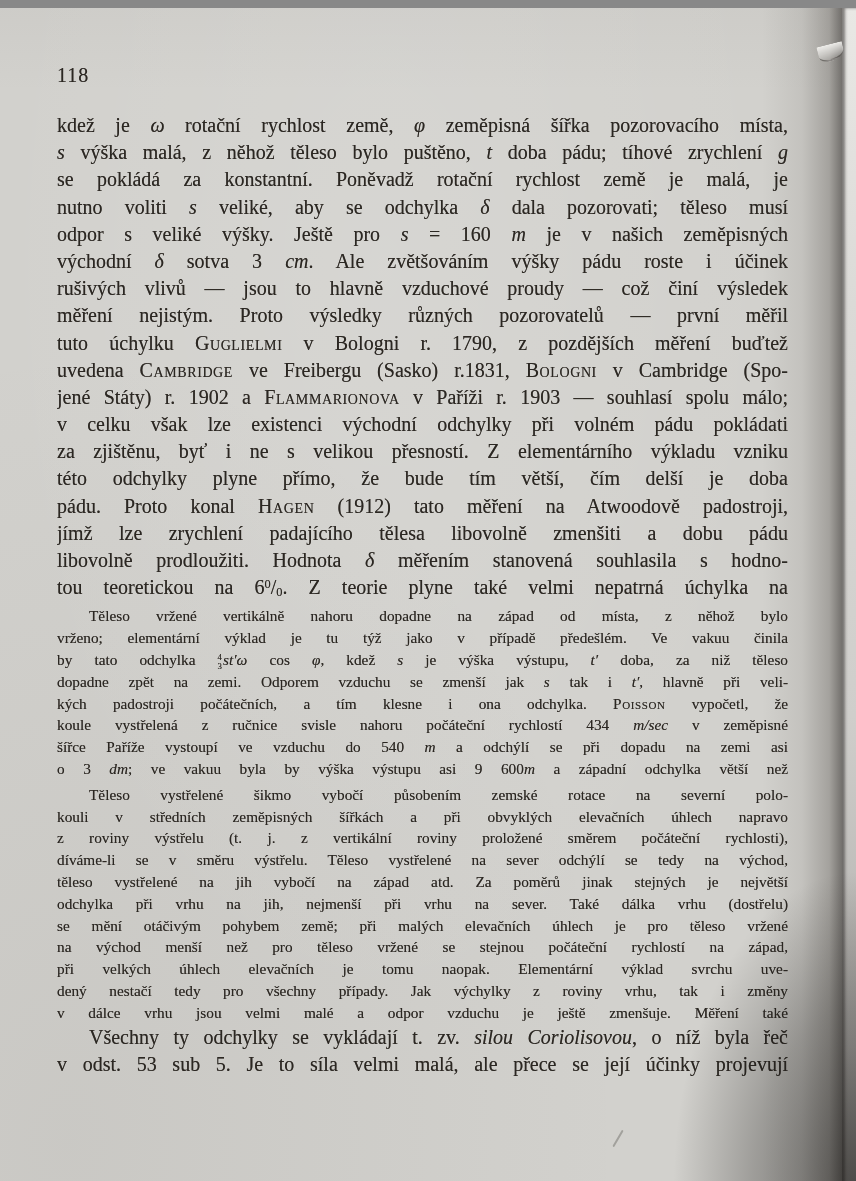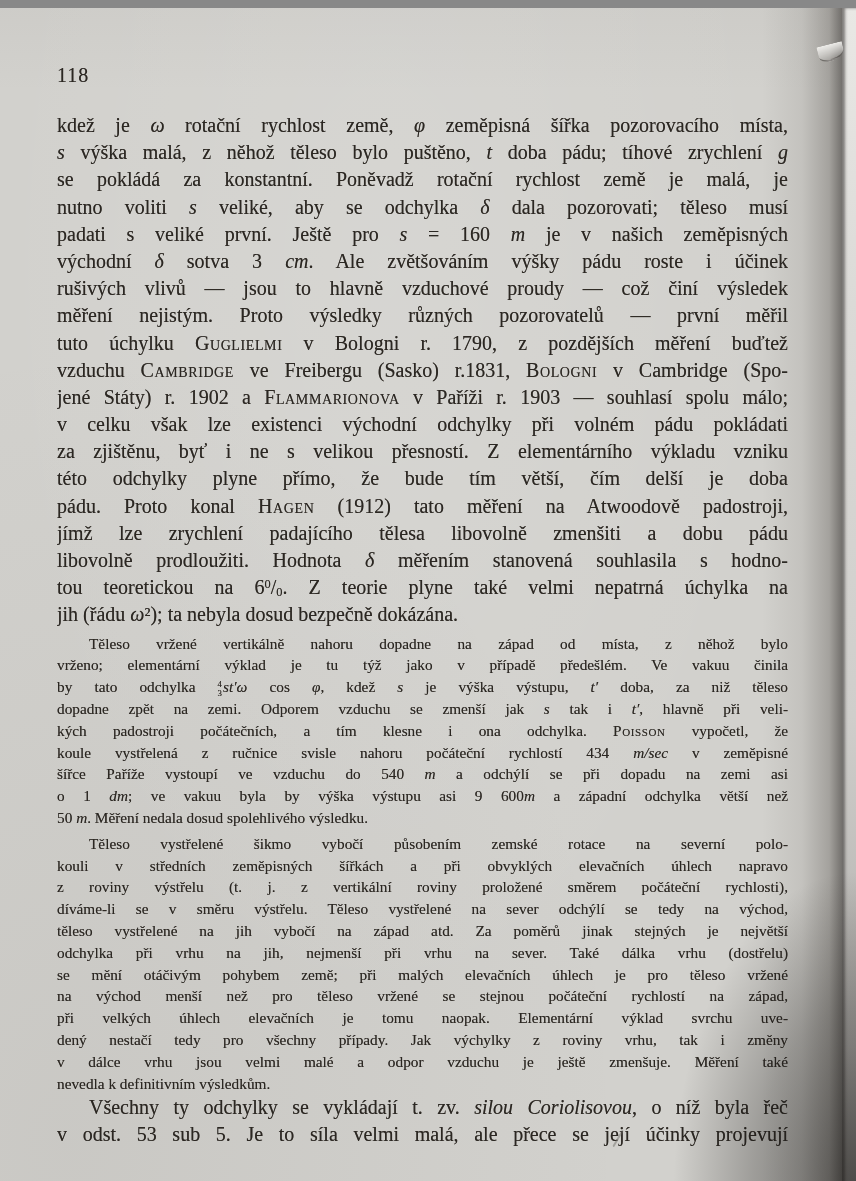--- a/index.html
+++ b/index.html
@@ -79,60 +79,57 @@
 <body>
 
 <div class="page">
   <div class="pageno">118</div>
   <div class="text">
       <div class="para large">
         <div class="line just"><span>kdež je </span><span class="i">ω</span><span> rotační rychlost země, </span><span class="i">φ</span><span> zeměpisná šířka pozorovacího místa,</span></div>
         <div class="line just"><span class="i">s</span><span> výška malá, z něhož těleso bylo puštěno, </span><span class="i">t</span><span> doba pádu; tíhové zrychlení </span><span class="i">g</span></div>
         <div class="line just"><span>se pokládá za konstantní. Poněvadž rotační rychlost země je malá, je</span></div>
         <div class="line just"><span>nutno voliti </span><span class="i">s</span><span> veliké, aby se odchylka </span><span class="i">δ</span><span> dala pozorovati; těleso musí</span></div>
-        <div class="line just"><span>padati s veliké první. Ještě pro </span><span class="i">s</span><span> = 160 </span><span class="i">m</span><span> je v našich zeměpisných</span></div>
+        <div class="line just"><span>odpor s veliké výšky. Ještě pro </span><span class="i">s</span><span> = 160 </span><span class="i">m</span><span> je v našich zeměpisných</span></div>
         <div class="line just"><span>východní </span><span class="i">δ</span><span> sotva 3 </span><span class="i">cm</span><span>. Ale zvětšováním výšky pádu roste i účinek</span></div>
         <div class="line just"><span>rušivých vlivů — jsou to hlavně vzduchové proudy — což činí výsledek</span></div>
         <div class="line just"><span>měření nejistým. Proto výsledky různých pozorovatelů — první měřil</span></div>
         <div class="line just"><span>tuto úchylku </span><span class="sc">Guglielmi</span><span> v Bologni r. 1790, z pozdějších měření buďtež</span></div>
-        <div class="line just"><span>vzduchu </span><span class="sc">Cambridge</span><span> ve Freibergu (Sasko) r.1831, </span><span class="sc">Bologni</span><span> v Cambridge (Spo-</span></div>
+        <div class="line just"><span>uvedena </span><span class="sc">Cambridge</span><span> ve Freibergu (Sasko) r.1831, </span><span class="sc">Bologni</span><span> v Cambridge (Spo-</span></div>
         <div class="line just"><span>jené Státy) r. 1902 a </span><span class="sc">Flammarionova</span><span> v Paříži r. 1903 — souhlasí spolu málo;</span></div>
         <div class="line just"><span>v celku však lze existenci východní odchylky při volném pádu pokládati</span></div>
         <div class="line just"><span>za zjištěnu, byť i ne s velikou přesností. Z elementárního výkladu vzniku</span></div>
         <div class="line just"><span>této odchylky plyne přímo, že bude tím větší, čím delší je doba</span></div>
         <div class="line just"><span>pádu. Proto konal </span><span class="sc">Hagen</span><span> (1912) tato měření na Atwoodově padostroji,</span></div>
         <div class="line just"><span>jímž lze zrychlení padajícího tělesa libovolně zmenšiti a dobu pádu</span></div>
         <div class="line just"><span>libovolně prodloužiti. Hodnota </span><span class="i">δ</span><span> měřením stanovená souhlasila s hodno-</span></div>
         <div class="line just"><span>tou teoretickou na 6</span><span class="sup">0</span><span>/</span><span class="sub">0</span><span>. Z teorie plyne také velmi nepatrná úchylka na</span></div>
-        <div class="line"><span>jih (řádu </span><span class="i">ω</span><span>²); ta nebyla dosud bezpečně dokázána.</span></div>
       </div>
       <div class="para small indent gap">
         <div class="line just"><span>Těleso vržené vertikálně nahoru dopadne na západ od místa, z něhož bylo</span></div>
         <div class="line just"><span>vrženo; elementární výklad je tu týž jako v případě předešlém. Ve vakuu činila</span></div>
         <div class="line just"><span>by tato odchylka </span><span class="frac"><span>4</span><span>3</span></span><span class="i">st′ω</span><span> cos </span><span class="i">φ</span><span>, kdež </span><span class="i">s</span><span> je výška výstupu, </span><span class="i">t′</span><span> doba, za niž těleso</span></div>
         <div class="line just"><span>dopadne zpět na zemi. Odporem vzduchu se zmenší jak </span><span class="i">s</span><span> tak i </span><span class="i">t′</span><span>, hlavně při veli-</span></div>
         <div class="line just"><span>kých padostroji počátečních, a tím klesne i ona odchylka. </span><span class="sc">Poisson</span><span> vypočetl, že</span></div>
         <div class="line just"><span>koule vystřelená z ručnice svisle nahoru počáteční rychlostí 434 </span><span class="i">m/sec</span><span> v zeměpisné</span></div>
         <div class="line just"><span>šířce Paříže vystoupí ve vzduchu do 540 </span><span class="i">m</span><span> a odchýlí se při dopadu na zemi asi</span></div>
-        <div class="line just"><span>o 1 </span><span class="i">dm</span><span>; ve vakuu byla by výška výstupu asi 9 600</span><span class="i">m</span><span> a západní odchylka větší než</span></div>
-        <div class="line"><span>50 </span><span class="i">m</span><span>. Měření nedala dosud spolehlivého výsledku.</span></div>
+        <div class="line just"><span>o 3 </span><span class="i">dm</span><span>; ve vakuu byla by výška výstupu asi 9 600</span><span class="i">m</span><span> a západní odchylka větší než</span></div>
       </div>
       <div class="para small indent gap">
         <div class="line just"><span>Těleso vystřelené šikmo vybočí působením zemské rotace na severní polo-</span></div>
         <div class="line just"><span>kouli v středních zeměpisných šířkách a při obvyklých elevačních úhlech napravo</span></div>
         <div class="line just"><span>z roviny výstřelu (t. j. z vertikální roviny proložené směrem počáteční rychlosti),</span></div>
         <div class="line just"><span>díváme-li se v směru výstřelu. Těleso vystřelené na sever odchýlí se tedy na východ,</span></div>
         <div class="line just"><span>těleso vystřelené na jih vybočí na západ atd. Za poměrů jinak stejných je největší</span></div>
         <div class="line just"><span>odchylka při vrhu na jih, nejmenší při vrhu na sever. Také dálka vrhu (dostřelu)</span></div>
         <div class="line just"><span>se mění otáčivým pohybem země; při malých elevačních úhlech je pro těleso vržené</span></div>
         <div class="line just"><span>na východ menší než pro těleso vržené se stejnou počáteční rychlostí na západ,</span></div>
         <div class="line just"><span>při velkých úhlech elevačních je tomu naopak. Elementární výklad svrchu uve-</span></div>
         <div class="line just"><span>dený nestačí tedy pro všechny případy. Jak výchylky z roviny vrhu, tak i změny</span></div>
         <div class="line just"><span>v dálce vrhu jsou velmi malé a odpor vzduchu je ještě zmenšuje. Měření také</span></div>
-        <div class="line"><span>nevedla k definitivním výsledkům.</span></div>
       </div>
       <div class="para large indent">
         <div class="line just"><span>Všechny ty odchylky se vykládají t. zv. </span><span class="i">silou Coriolisovou</span><span>, o níž byla řeč</span></div>
         <div class="line just"><span>v odst. 53 sub 5. Je to síla velmi malá, ale přece se její účinky projevují</span></div>
       </div>
     </div>
   <div class="edge-shadow"></div>
   <div class="edge-strip"></div>
   <div class="corner-dark"></div>
   <div class="fold"></div>

